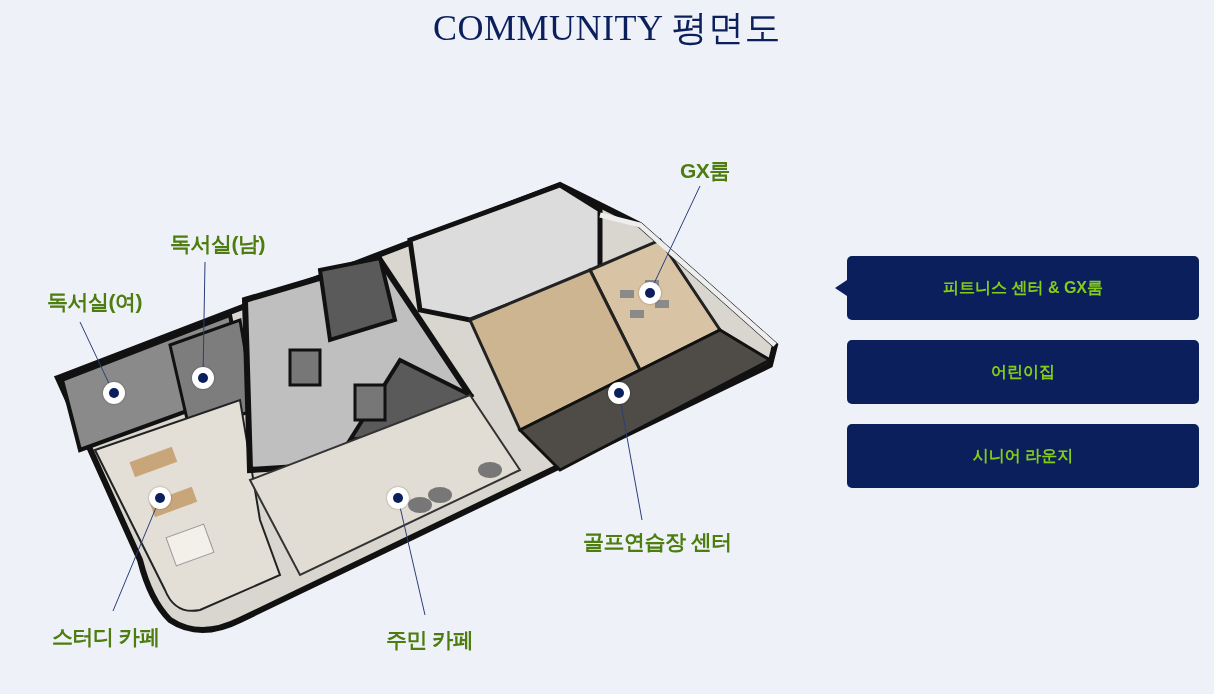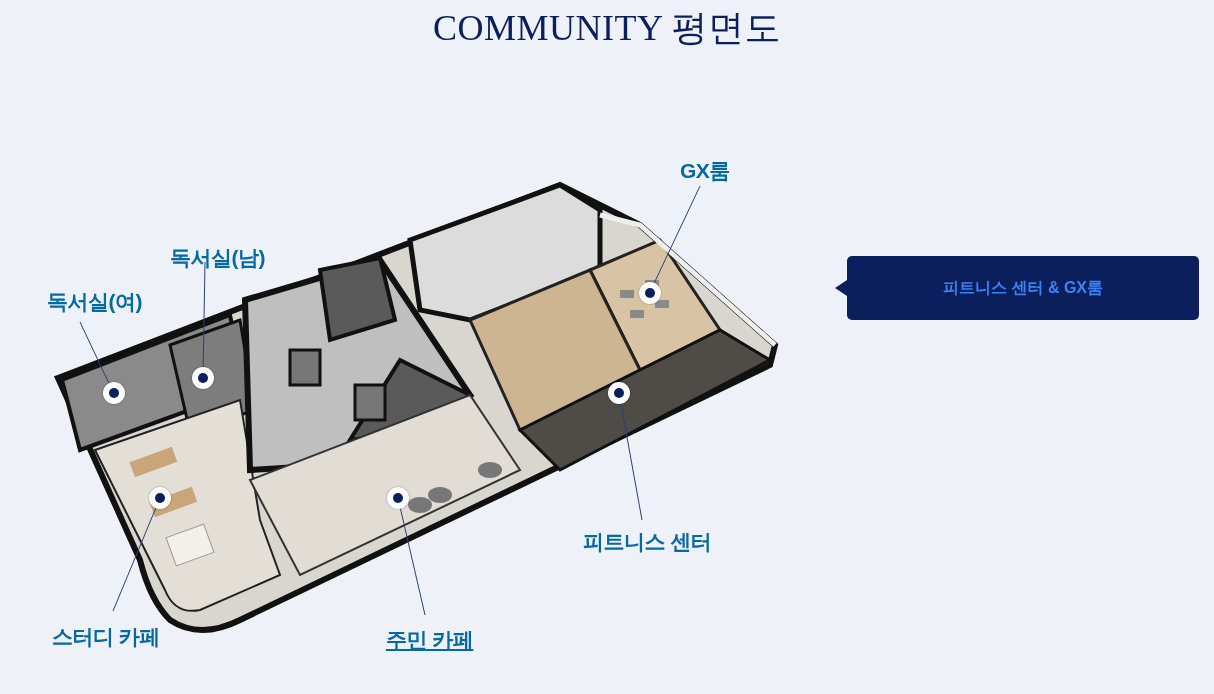--- a/index.html
+++ b/index.html
@@ -11,36 +11,36 @@
     }
     .page-title {
       position: absolute; left: 0; right: 0; top: 4px;
       text-align: center;
       font-family: "Liberation Serif", "DejaVu Serif", serif;
       font-size: 36px; color: #0b1f5c; letter-spacing: 0.5px;
     }
     .floorplan { position: absolute; left: 0; top: 0; width: 800px; height: 694px; }
     .floorplan svg { position: absolute; left: 0; top: 0; }
     .area-label {
-      position: absolute; font-weight: bold; font-size: 21px; color: #0369a1;
+      position: absolute; font-weight: bold; font-size: 21px; color: #4d7c0f;
       white-space: nowrap; letter-spacing: -0.5px;
     }
     .marker {
       position: absolute; width: 22px; height: 22px; border-radius: 50%;
       background: #fff; box-shadow: 0 0 2px rgba(0,0,0,0.4);
       transform: translate(-50%, -50%); cursor: pointer;
     }
     .marker::after {
       content: ""; position: absolute; left: 6px; top: 6px;
       width: 10px; height: 10px; border-radius: 50%; background: #0b1f5c;
     }
     .menu { position: absolute; left: 847px; top: 256px; width: 352px; }
     .menu-btn {
       position: relative; display: block; width: 352px; height: 64px;
-      margin-bottom: 20px; background: #0b1f5c; color: #3b82f6; border: none;
+      margin-bottom: 20px; background: #0b1f5c; color: #84cc16; border: none;
       border-radius: 5px; font-family: "Liberation Sans", "DejaVu Sans", sans-serif;
       font-size: 16px; font-weight: bold; cursor: pointer; text-align: center;
     }
     .menu-btn.active::before {
       content: ""; position: absolute; left: -12px; top: 24px;
       border-top: 8px solid transparent; border-bottom: 8px solid transparent;
       border-right: 12px solid #0b1f5c;
     }
   </style>
 </head>
@@ -87,29 +87,31 @@
 
     <line x1="80" y1="322" x2="113" y2="392" stroke="#2a3f7a" stroke-width="1"></line>
     <line x1="205" y1="262" x2="203" y2="377" stroke="#2a3f7a" stroke-width="1"></line>
     <line x1="700" y1="186" x2="650" y2="292" stroke="#2a3f7a" stroke-width="1"></line>
     <line x1="619" y1="393" x2="642" y2="520" stroke="#2a3f7a" stroke-width="1"></line>
     <line x1="160" y1="498" x2="113" y2="611" stroke="#2a3f7a" stroke-width="1"></line>
     <line x1="398" y1="498" x2="425" y2="615" stroke="#2a3f7a" stroke-width="1"></line>
   </svg>
 
   <div class="area-label" style="left:47px; top:288px;text-align:right;">독서실(여)</div>
-  <div class="area-label" style="left:170px; top:230px;margin-top:14px;">독서실(남)</div>
+  <div class="area-label" style="left:170px; top:230px;">독서실(남)</div>
   <div class="area-label" style="left:680px; top:157px;">GX룸</div>
-  <div class="area-label" style="left:583px; top:528px;">피트니스 센터</div>
+  <div class="area-label" style="left:583px; top:528px;">골프연습장 센터</div>
   <div class="area-label" style="left:52px; top:623px;text-align:center;">스터디 카페</div>
-  <div class="area-label" style="left:386px; top:626px;text-decoration:underline;">주민 카페</div>
+  <div class="area-label" style="left:386px; top:626px;">주민 카페</div>
 
   <div class="marker" style="left:114px; top:393px;"></div>
   <div class="marker" style="left:203px; top:378px;"></div>
   <div class="marker" style="left:650px; top:293px;"></div>
   <div class="marker" style="left:619px; top:393px;"></div>
   <div class="marker" style="left:160px; top:498px;"></div>
   <div class="marker" style="left:398px; top:498px;"></div>
 </div>
 
 <div class="menu">
   <button class="menu-btn active">피트니스 센터 &amp; GX룸</button>
+  <button class="menu-btn">어린이집</button>
+  <button class="menu-btn">시니어 라운지</button>
 </div>
 
 </body></html>

